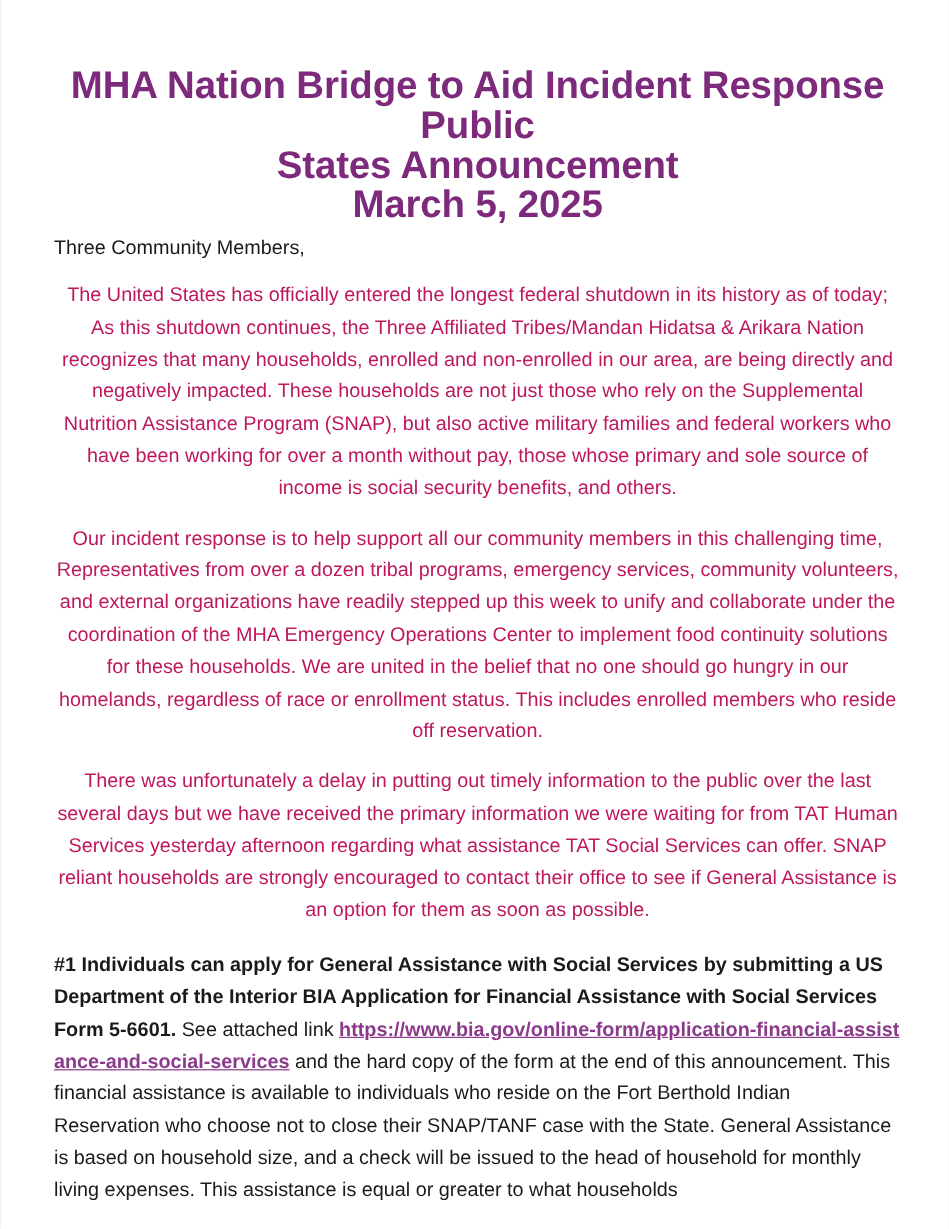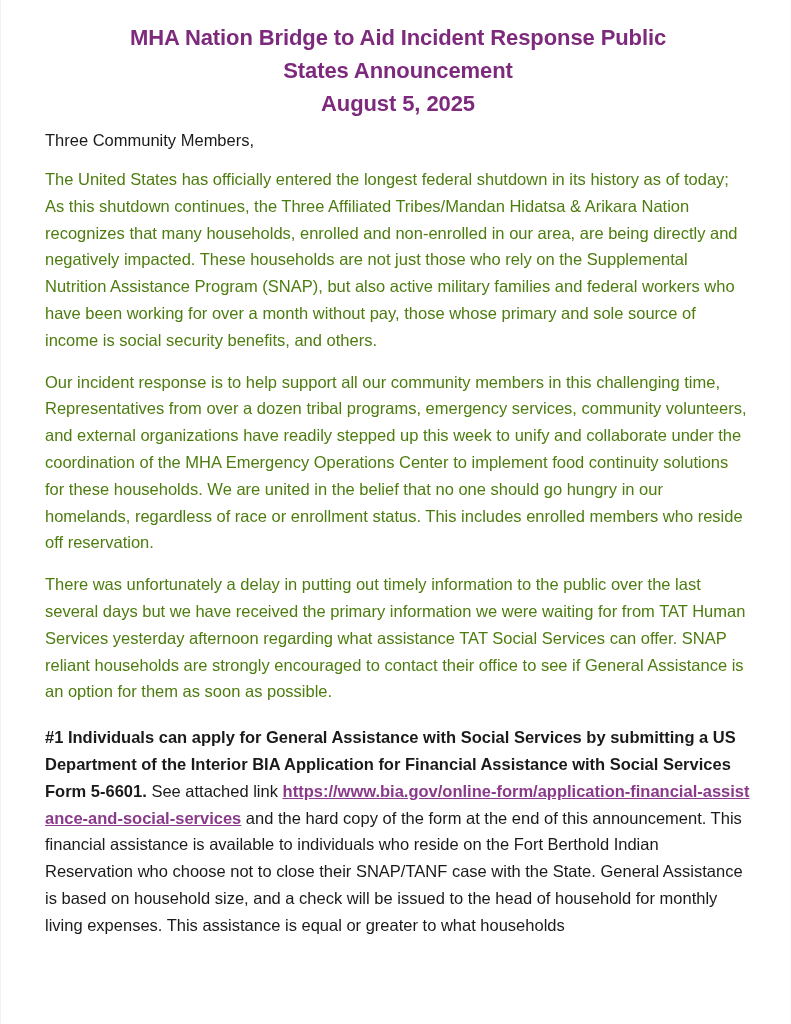--- a/index.html
+++ b/index.html
@@ -29,26 +29,26 @@
   .page-inner {
     position: absolute;
     left: 44px;
     top: 0;
     width: 706px;
   }
 
   
   .doc-title {
     color: #7d2a7d;
-    font-size: 22px;
+    font-size: 32px;
     font-weight: bold;
     line-height: 33px;
     text-align: center;
     margin: 0;
-    padding-top: 21px;
+    padding-top: 55px;
     letter-spacing: -0.1px;
   }
 
   .doc-title .title-line {
     display: block;
   }
 
   .doc-title .title-main {
     display: block;
   }
@@ -62,24 +62,24 @@
     font-size: 16.5px;
     line-height: 21px;
     color: #1a1a1a;
     margin: 0;
     padding-top: 10px;
   }
 
   p.body-para {
     font-size: 16.5px;
     line-height: 26.8px;
-    color: #4d7c0f;
+    color: #be185d;
     margin: 0;
     padding-top: 15px;
-    text-align: left;
+    text-align: center;
   }
 
   
   .section-heading {
     color: #7d2a7d;
     font-size: 20px;
     font-weight: bold;
     text-align: center;
     margin: 0;
     padding-top: 22px;
@@ -109,21 +109,21 @@
 </style>
 </head>
 <body>
 
 <div class="page">
   <div class="page-inner">
 
     <h1 class="doc-title">
       <span class="title-line">MHA Nation Bridge to Aid Incident Response Public</span>
       <span class="title-main">States Announcement</span>
-      <span class="doc-date">August 5, 2025</span>
+      <span class="doc-date">March 5, 2025</span>
     </h1>
 
     <p class="salutation">Three Community Members,</p>
 
     <p class="body-para">The United States has officially entered the longest federal shutdown in its history as of today; As this shutdown continues, the Three Affiliated Tribes/Mandan Hidatsa &amp; Arikara Nation recognizes that many households, enrolled and non-enrolled in our area, are being directly and negatively impacted. These households are not just those who rely on the Supplemental Nutrition Assistance Program (SNAP), but also active military families and federal workers who have been working for over a month without pay, those whose primary and sole source of income is social security benefits, and others.</p>
     <p class="body-para">Our incident response is to help support all our community members in this challenging time, Representatives from over a dozen tribal programs, emergency services, community volunteers, and external organizations have readily stepped up this week to unify and collaborate under the coordination of the MHA Emergency Operations Center to implement food continuity solutions for these households. We are united in the belief that no one should go hungry in our homelands, regardless of race or enrollment status. This includes enrolled members who reside off reservation.</p>
     <p class="body-para">There was unfortunately a delay in putting out timely information to the public over the last several days but we have received the primary information we were waiting for from TAT Human Services yesterday afternoon regarding what assistance TAT Social Services can offer. SNAP reliant households are strongly encouraged to contact their office to see if General Assistance is an option for them as soon as possible.</p>
 
 
     <p class="option-item"><span class="lead">#1 Individuals can apply for General Assistance with Social Services by submitting a US Department of the Interior BIA Application for Financial Assistance with Social Services Form 5-6601.</span><span> See attached link </span><a class="doc-link" href="#">https://www.bia.gov/online-form/application-financial-assistance-and-social-services</a><span> and the hard copy of the form at the end of this announcement.  This financial assistance is available to individuals who reside on the Fort Berthold Indian Reservation who choose not to close their SNAP/TANF case with the State. General Assistance is based on household size, and a check will be issued to the head of household for monthly living expenses. This assistance is equal or greater to what households</span></p>

